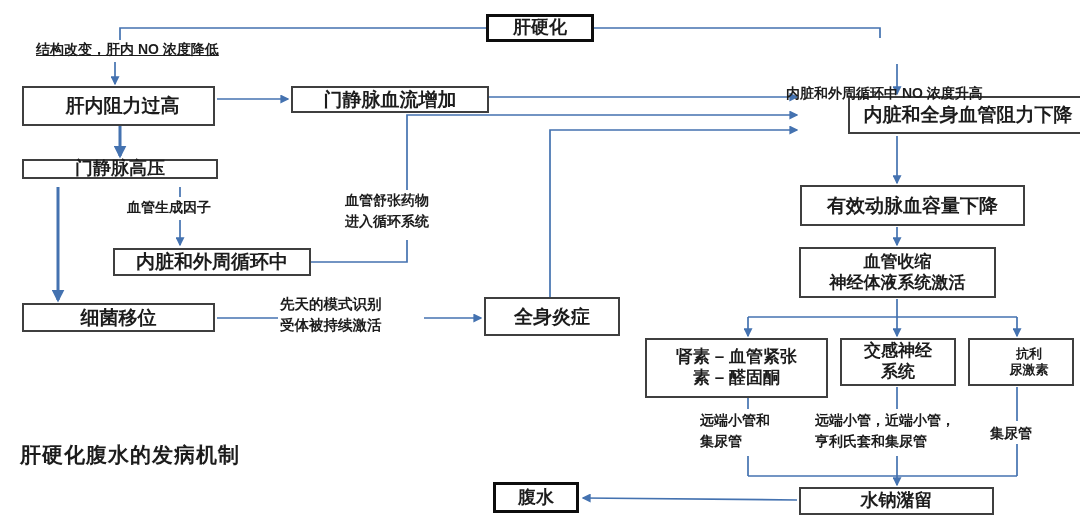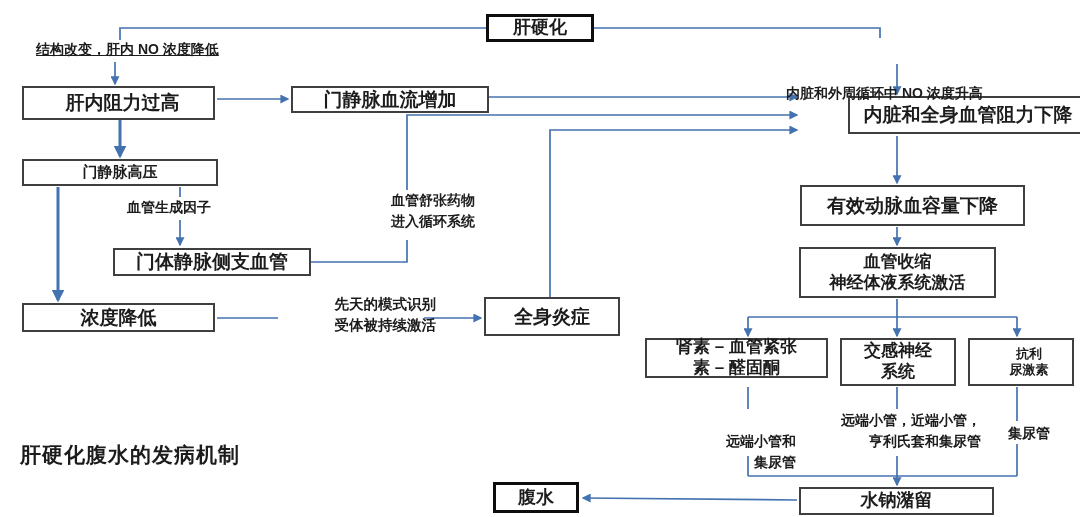--- a/index.html
+++ b/index.html
@@ -20,48 +20,48 @@
     position:absolute;box-sizing:border-box;
     background:#ffffff;border:2px solid var(--border,#3f3f3f);
     display:flex;flex-direction:column;align-items:center;justify-content:center;
     text-align:center;font-weight:600;line-height:1.22;
   }
   .node.emph{border:3px solid var(--emphasis,#0d0d0d);}
   .lbl{
     position:absolute;box-sizing:border-box;
     font-weight:600;font-size:14px;line-height:21px;white-space:nowrap;
   }
-  .lbl.center{text-align:right;}
+  .lbl.center{text-align:left;}
   .title{
     position:absolute;left:20px;top:441px;
     font-size:21px;font-weight:600;letter-spacing:1px;
   }
   
   #n-cirrhosis{left:486px;top:14px;width:108px;height:28px;font-size:18px;}
-  #n-intrahepatic{left:22px;top:86px;width:193px;height:34px;font-size:19px;padding-left:8px;}
+  #n-intrahepatic{left:22px;top:86px;width:193px;height:40px;font-size:19px;padding-left:8px;}
   #n-portalflow{left:291px;top:86px;width:198px;height:27px;font-size:19px;}
   #n-splanchnic{left:800px;top:96px;width:240px;height:38px;font-size:19px;margin-left:48px;}
-  #n-portalhtn{left:22px;top:159px;width:196px;height:27px;font-size:15px;}
+  #n-portalhtn{left:22px;top:159px;width:196px;height:20px;font-size:18px;}
   #n-collaterals{left:113px;top:248px;width:198px;height:28px;font-size:19px;}
   #n-bacterial{left:22px;top:303px;width:193px;height:29px;font-size:19px;}
   #n-inflammation{left:484px;top:297px;width:136px;height:39px;font-size:19px;}
   #n-effective{left:800px;top:185px;width:225px;height:41px;font-size:19px;}
   #n-vasoconstriction{left:799px;top:247px;width:197px;height:51px;font-size:17px;}
-  #n-raas{left:645px;top:338px;width:183px;height:40px;font-size:17px;}
+  #n-raas{left:645px;top:338px;width:183px;height:60px;font-size:17px;}
   #n-sympathetic{left:840px;top:338px;width:116px;height:48px;font-size:17px;}
   #n-adh{left:968px;top:338px;width:106px;height:48px;font-size:13px;padding-left:16px;}
   #n-sodium{left:799px;top:487px;width:195px;height:28px;font-size:18px;}
   #n-ascites{left:493px;top:482px;width:86px;height:31px;font-size:18px;}
   
   #l-structural{left:36px;top:39px;text-decoration:underline;}
   #l-noincrease{left:786px;top:46px;margin-top:37px;}
   #l-angiogenic{left:127px;top:197px;}
   #l-vasodilators{left:345px;top:190px;width:130px;}
   #l-prr{left:280px;top:294px;width:156px;font-size:14.5px;}
-  #l-distal{left:700px;top:410px;width:96px;margin-top:21px;}
+  #l-distal{left:700px;top:410px;width:96px;}
   #l-tubules{left:815px;top:410px;width:166px;}
   #l-collect{left:990px;top:423px;width:60px;}
 </style>
 </head>
 <body>
 
 <div id="canvas">
 
   <svg id="wires" viewBox="0 0 1080 517" xmlns="http://www.w3.org/2000/svg">
     <defs>
@@ -124,24 +124,24 @@
   <div class="node" id="n-portalflow">
     <span>门静脉血流增加</span>
   </div>
   <div class="node" id="n-splanchnic">
     <span>内脏和全身血管阻力下降</span>
   </div>
   <div class="node" id="n-portalhtn">
     <span>门静脉高压</span>
   </div>
   <div class="node" id="n-collaterals">
-    <span>门体静脉侧支血管</span>
+    <span>内脏和外周循环中</span>
   </div>
   <div class="node" id="n-bacterial">
-    <span>浓度降低</span>
+    <span>细菌移位</span>
   </div>
   <div class="node" id="n-inflammation">
     <span>全身炎症</span>
   </div>
   <div class="node" id="n-effective">
     <span>有效动脉血容量下降</span>
   </div>
   <div class="node" id="n-vasoconstriction">
     <span>血管收缩</span>
     <span>神经体液系统激活</span>

